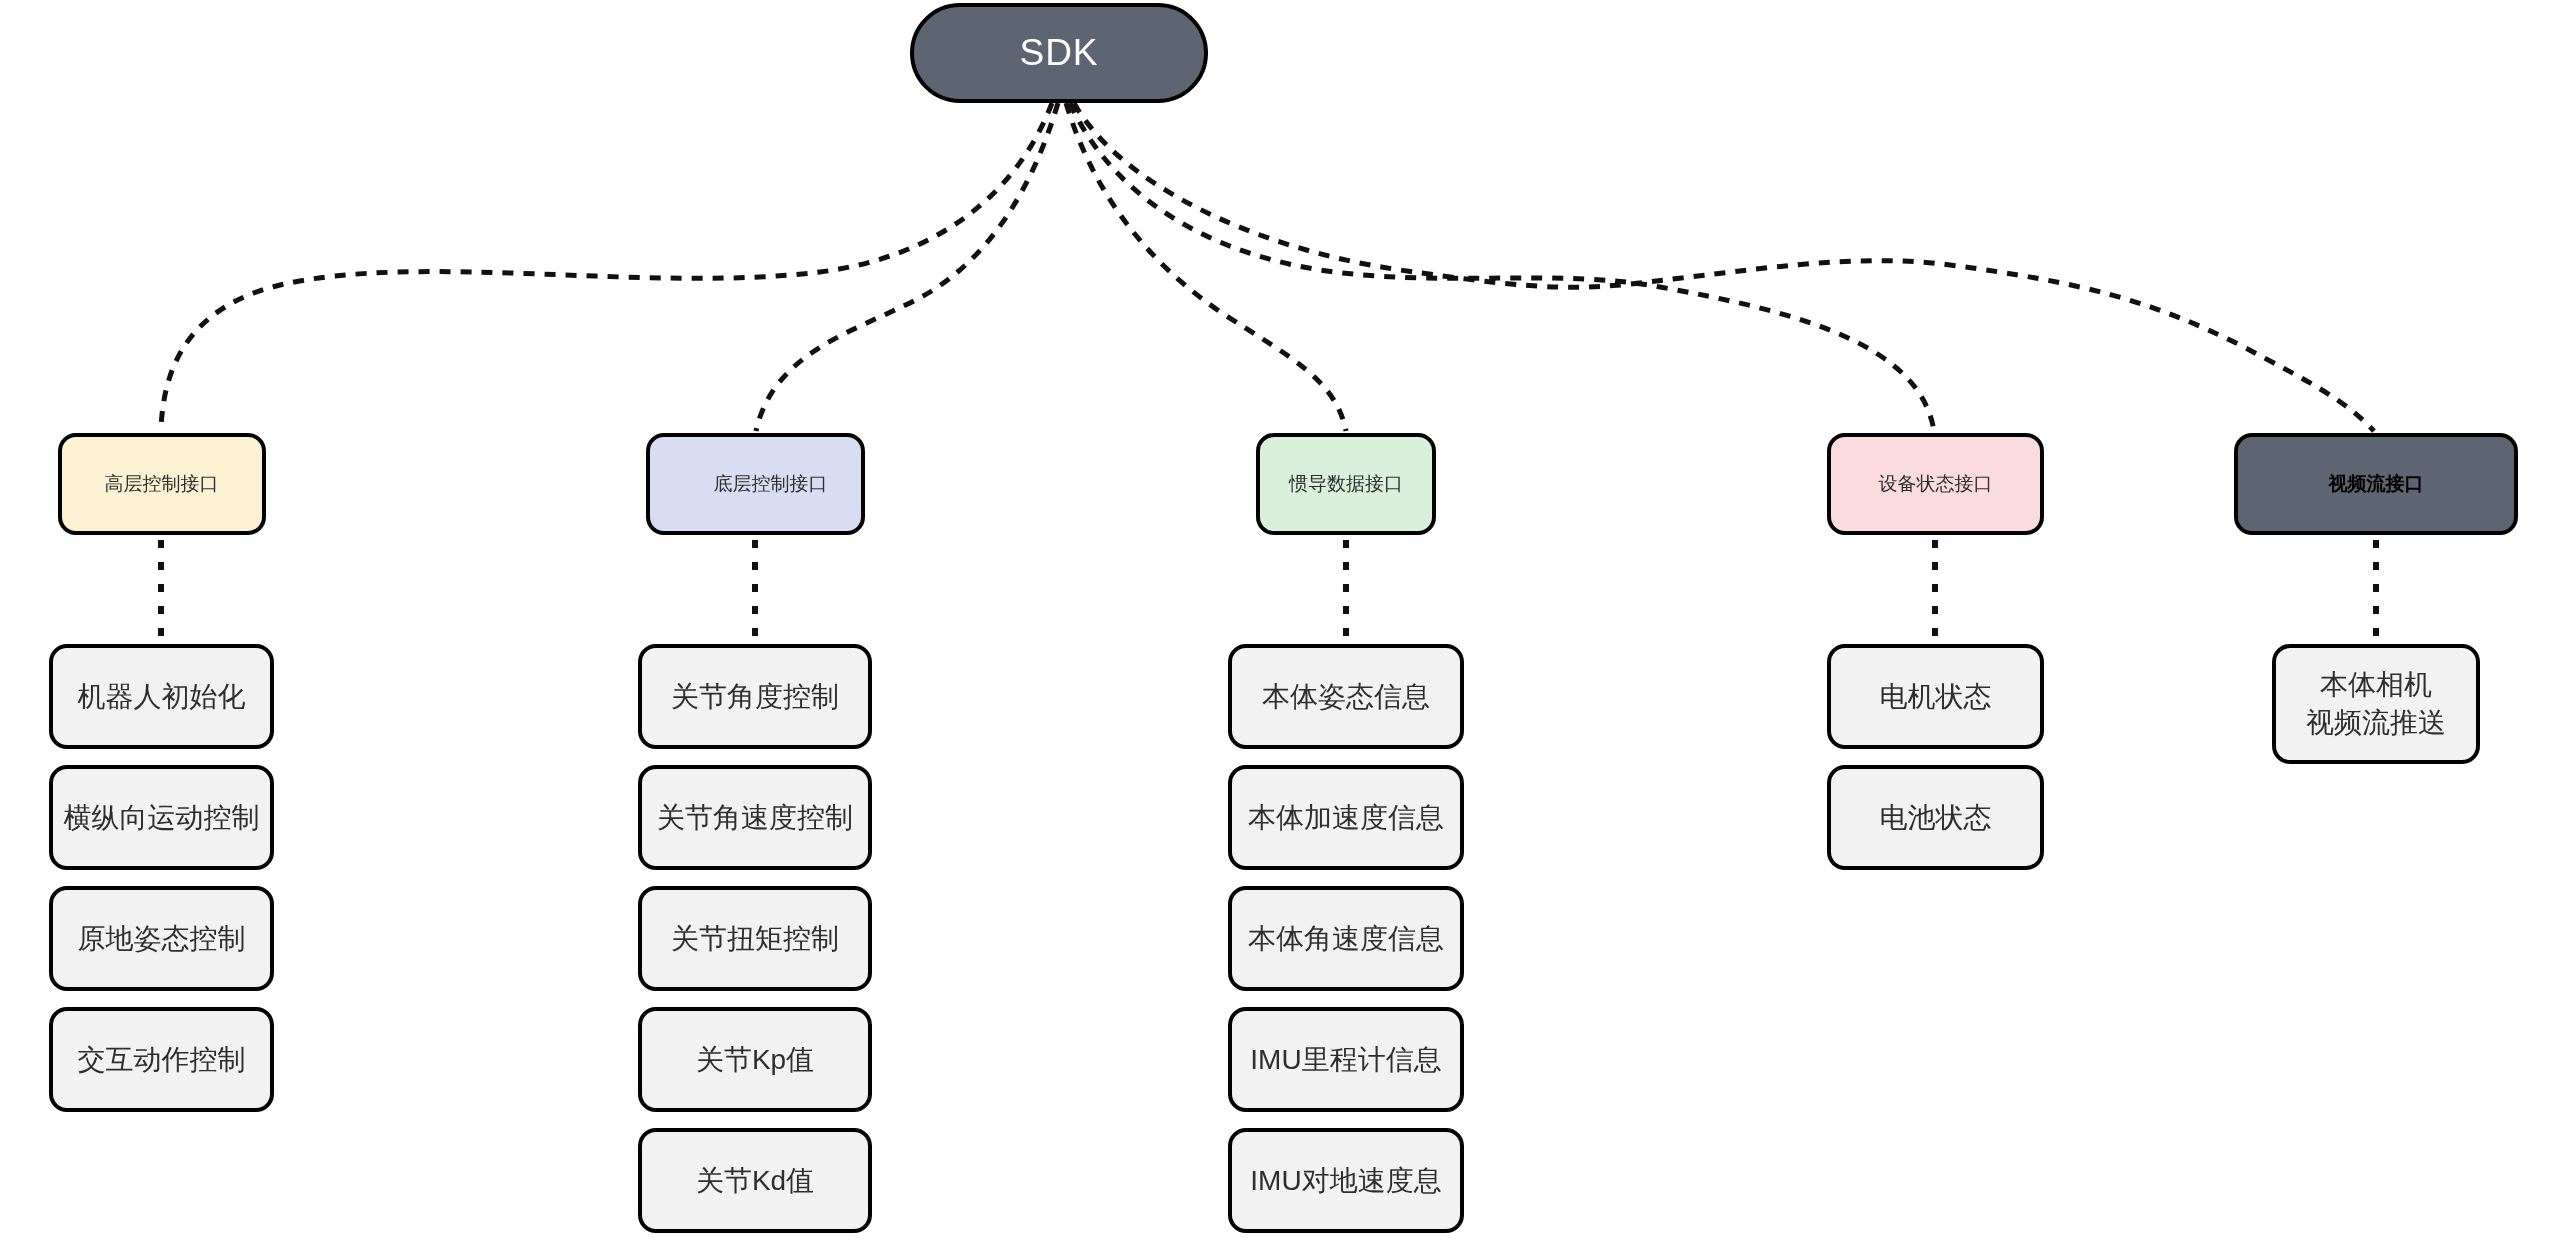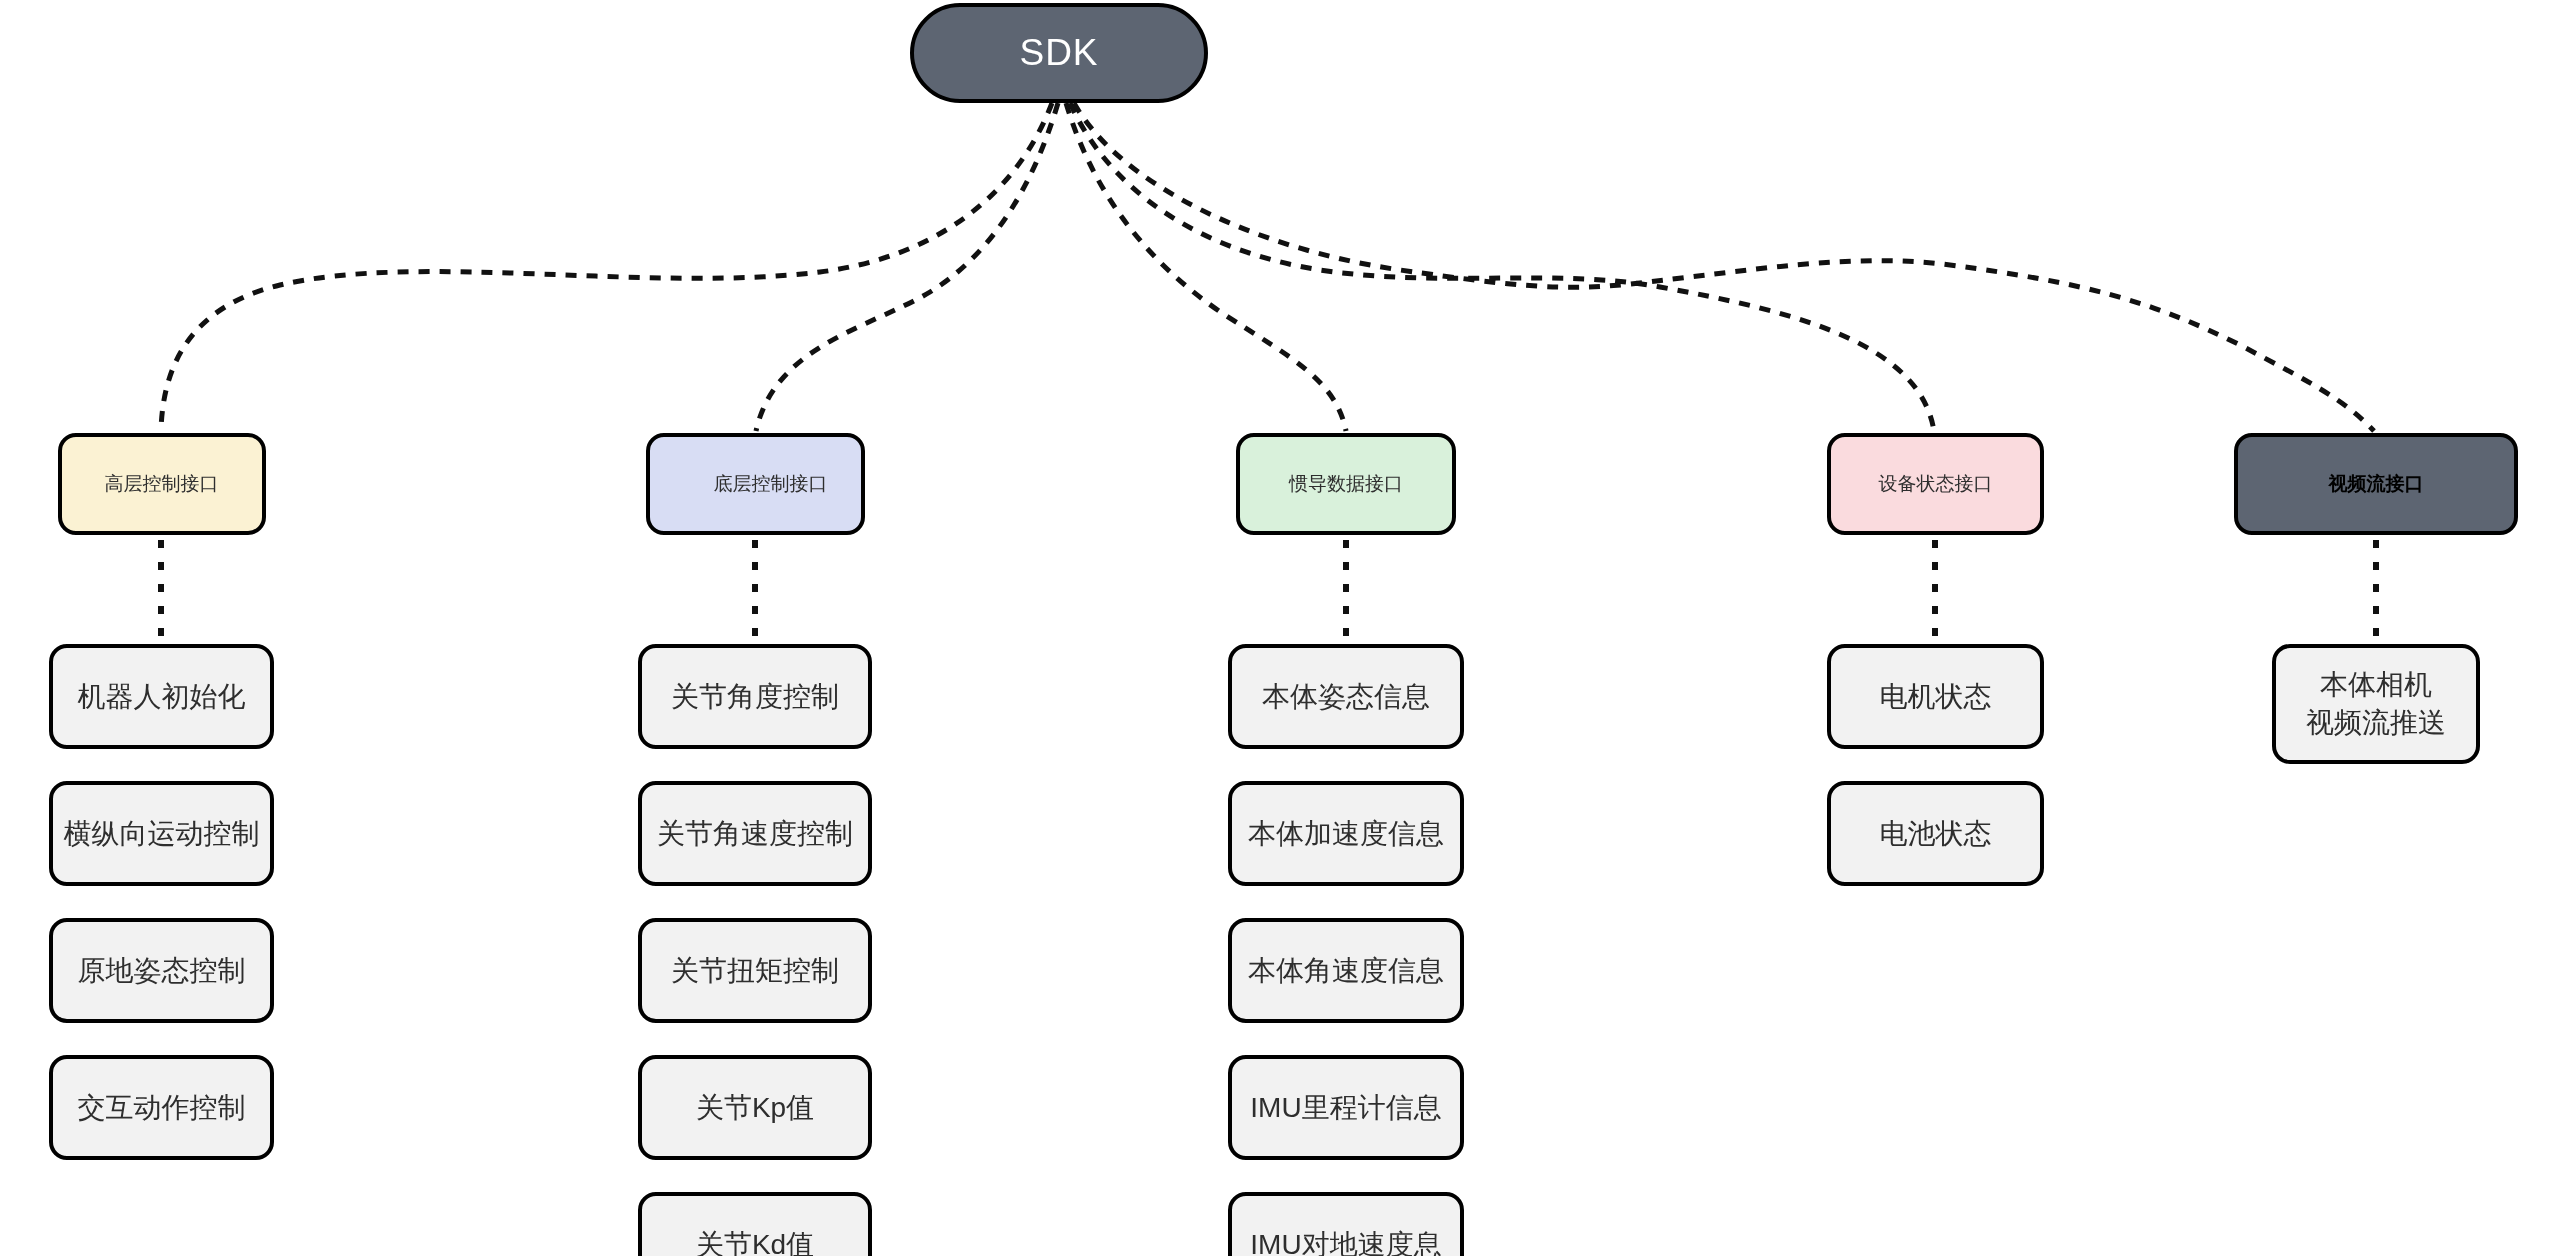--- a/index.html
+++ b/index.html
@@ -61,40 +61,40 @@
   .header {
     height: 102px;
     border-radius: 18px;
     font-size: 19px;
   }
   .children {
     margin-top: 109px;
     display: flex;
     flex-direction: column;
     align-items: center;
-    row-gap: 32px;
+    row-gap: 16px;
     width: 100%;
   }
   .child {
     width: 100%;
     height: 105px;
     border-radius: 18px;
     background: #f2f2f2;
     font-size: 28px;
     line-height: 1.35;
   }
   
   #col1 { left: 49px;  width: 225px; }
   #col2 { left: 638px; width: 234px; }
   #col3 { left: 1228px; width: 236px; }
   #col4 { left: 1827px; width: 217px; }
   #col5 { left: 2245px; width: 262px; }
   #col1 .header { width: 208px; background: #fbf2d3; }
   #col2 .header { width: 219px; background: #d8ddf4; padding-left: 31px; }
-  #col3 .header { width: 220px; background: #d9f1db; }
+  #col3 .header { width: 180px; background: #d9f1db; }
   #col4 .header { width: 217px; background: #fadbde; }
   #col5 .header { width: 284px; background: #5d6572; color: #000000; font-weight: bold; }
   #col5 .child  { width: 208px; height: 120px; }
 </style>
 </head>
 <body>
 
 <div class="canvas">
 
   <svg class="connectors" viewBox="0 0 2560 1256" xmlns="http://www.w3.org/2000/svg">

